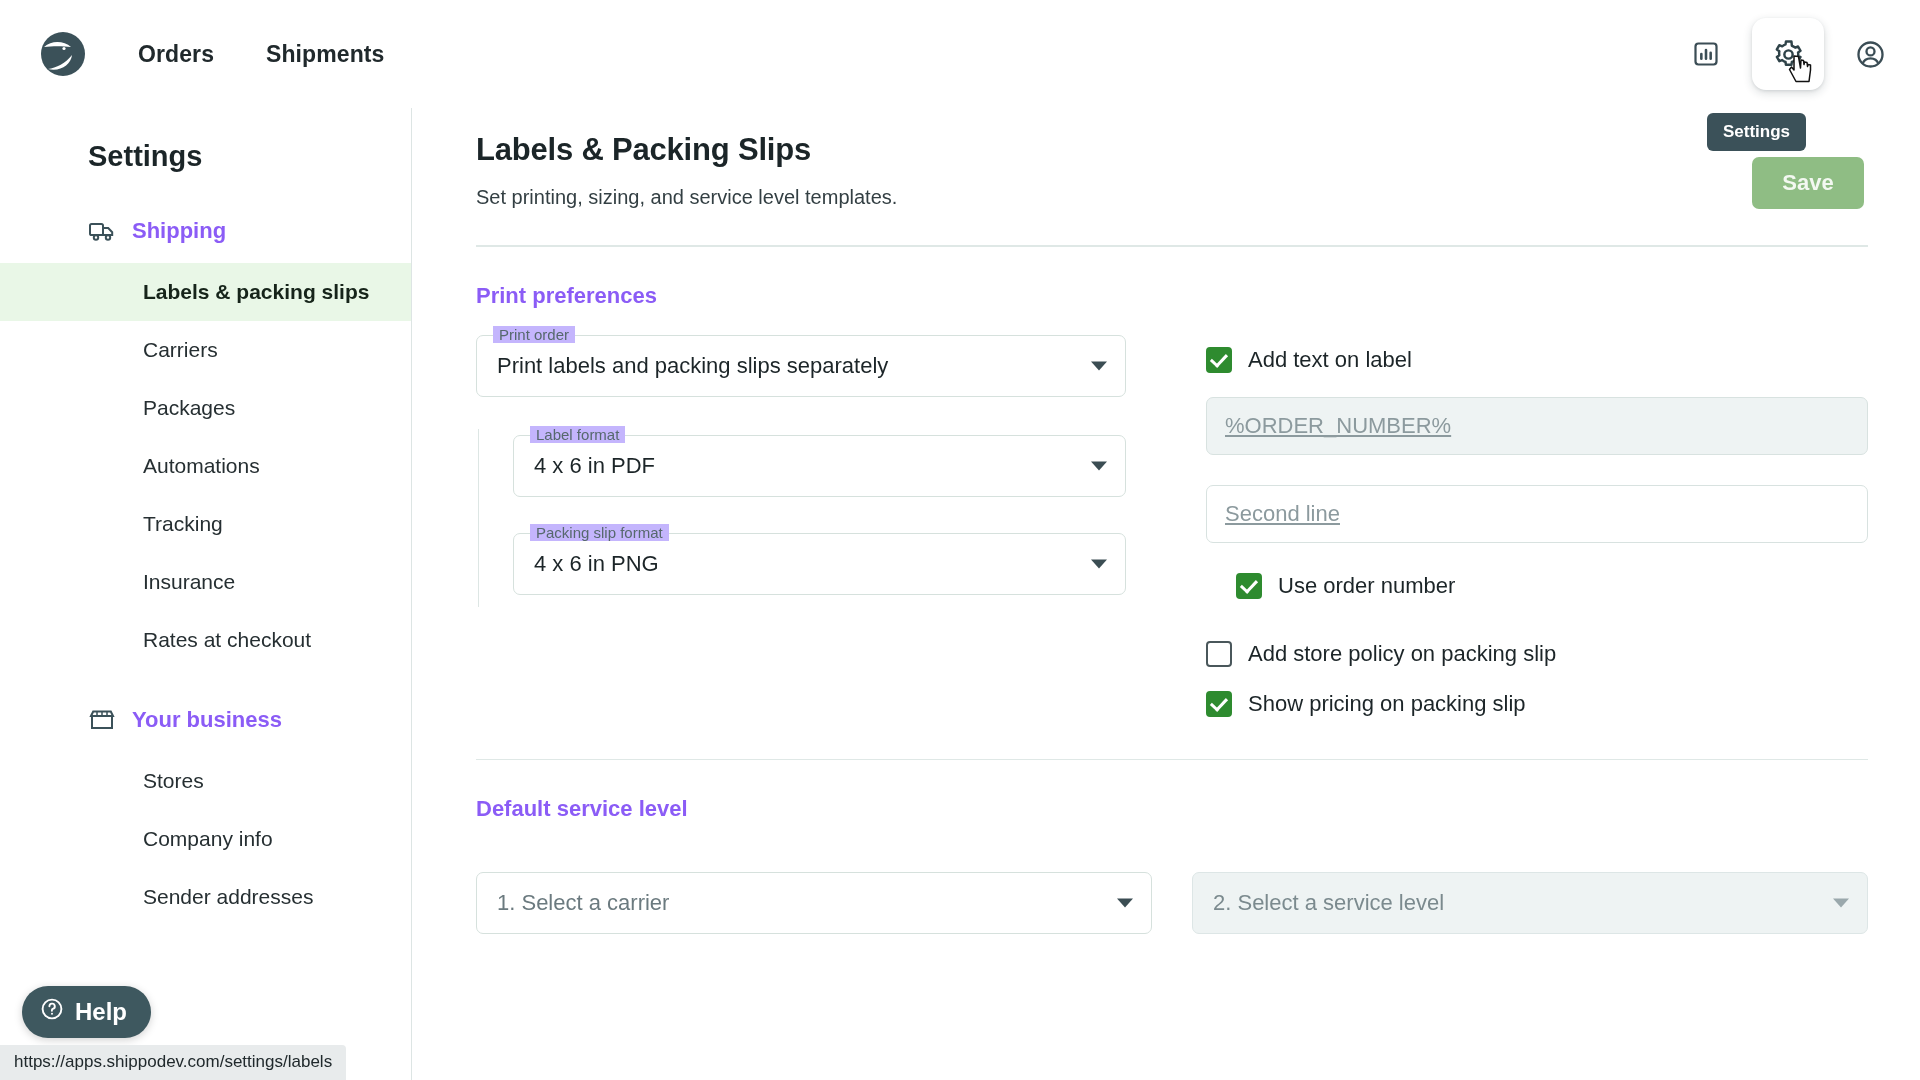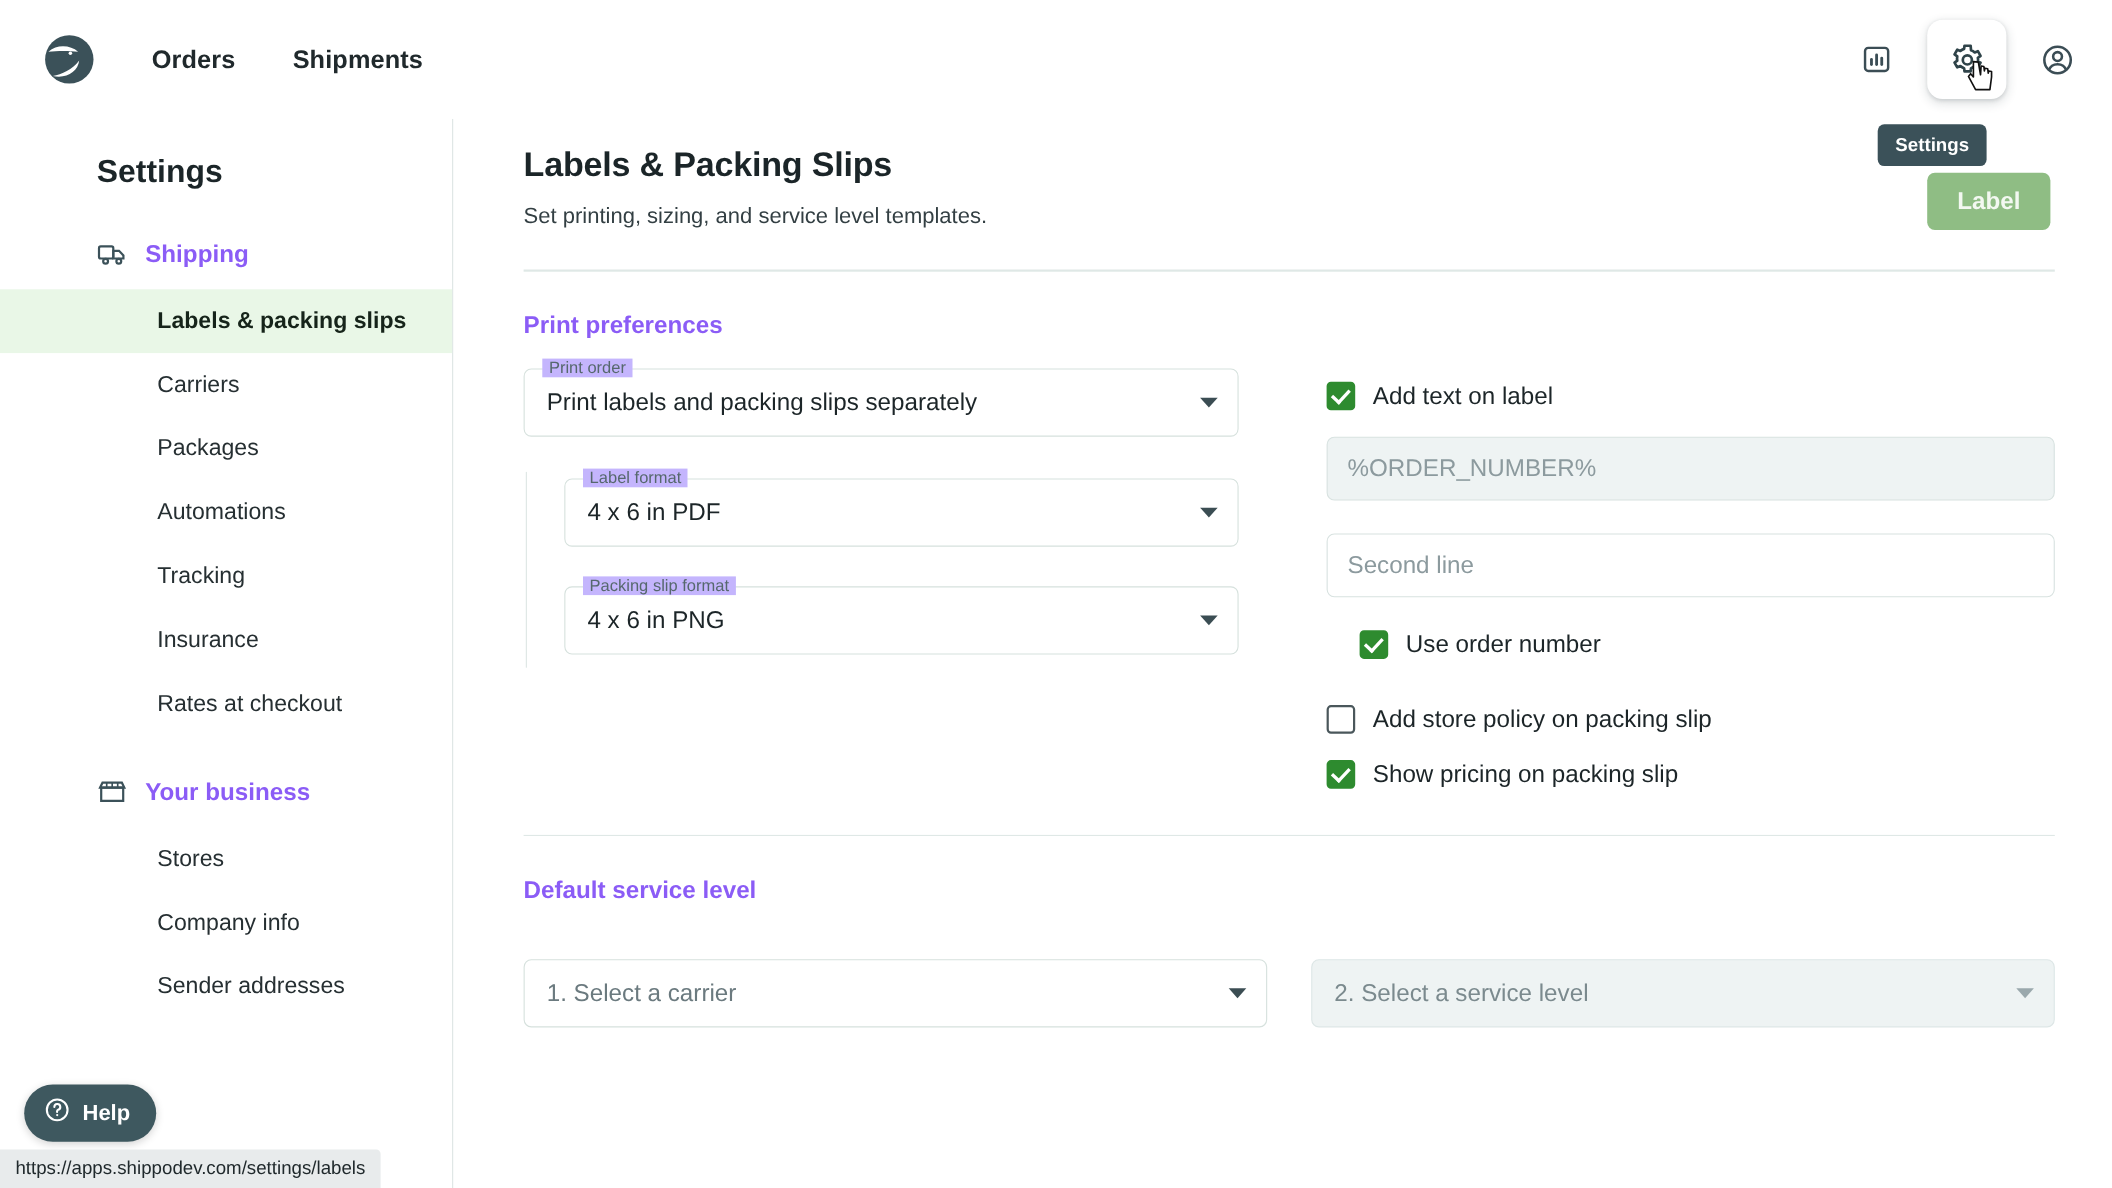--- a/index.html
+++ b/index.html
@@ -227,40 +227,41 @@
   .textinput {
     height: 58px;
     border: 1.5px solid #d8e2e0;
     border-radius: 7px;
     display: flex; align-items: center;
     padding: 0 18px;
     font-size: 22px;
     color: #8c9a9e;
     background: #ffffff;
     cursor: text;
+    text-decoration: underline;
   }
   .textinput.filled { background: #eef3f3; }
   .mt24 { margin-top: 24px; }
   .mt30 { margin-top: 30px; }
   .mt42 { margin-top: 42px; }
 
   .bottom-cols { display: flex; gap: 40px; margin-top: 50px; }
   .bottom-cols > div { flex: 1 1 0; }
 
   
   .help-pill {
     position: absolute;
     left: 22px; bottom: 42px;
     background: #3e585f;
     color: #ffffff;
     border-radius: 26px;
     height: 52px;
     display: flex; align-items: center; gap: 11px;
     padding: 0 24px 0 18px;
-    font-size: 20px; font-weight: bold;
+    font-size: 24px; font-weight: bold;
     cursor: pointer;
     z-index: 50;
     box-shadow: 0 2px 8px rgba(0,0,0,.18);
   }
   .statusbar {
     position: absolute;
     left: 0; bottom: 0;
     background: #e8ebec;
     color: #20292c;
     font-size: 17px;
@@ -318,21 +319,21 @@
         <circle cx="12" cy="12" r="9.3"></circle>
         <circle cx="12" cy="9.6" r="3.1"></circle>
         <path d="M5.8 19.4a6.6 6.6 0 0 1 12.4 0"></path>
       </svg>
     </div>
 
   </div>
 </div>
 
 <div class="tooltip">Settings</div>
-<button class="save-btn">Label</button>
+<button class="save-btn">Save</button>
 
 <div class="body-wrap">
 
   <aside class="sidebar">
     <div class="sidebar-title">Settings</div>
 
     <div class="sb-group">
       <span class="sb-icon">
         <svg viewBox="0 0 28 28" fill="none" stroke="#3b5159" stroke-width="2">
           <rect x="2" y="7" width="13" height="11" rx="1.6"></rect>

